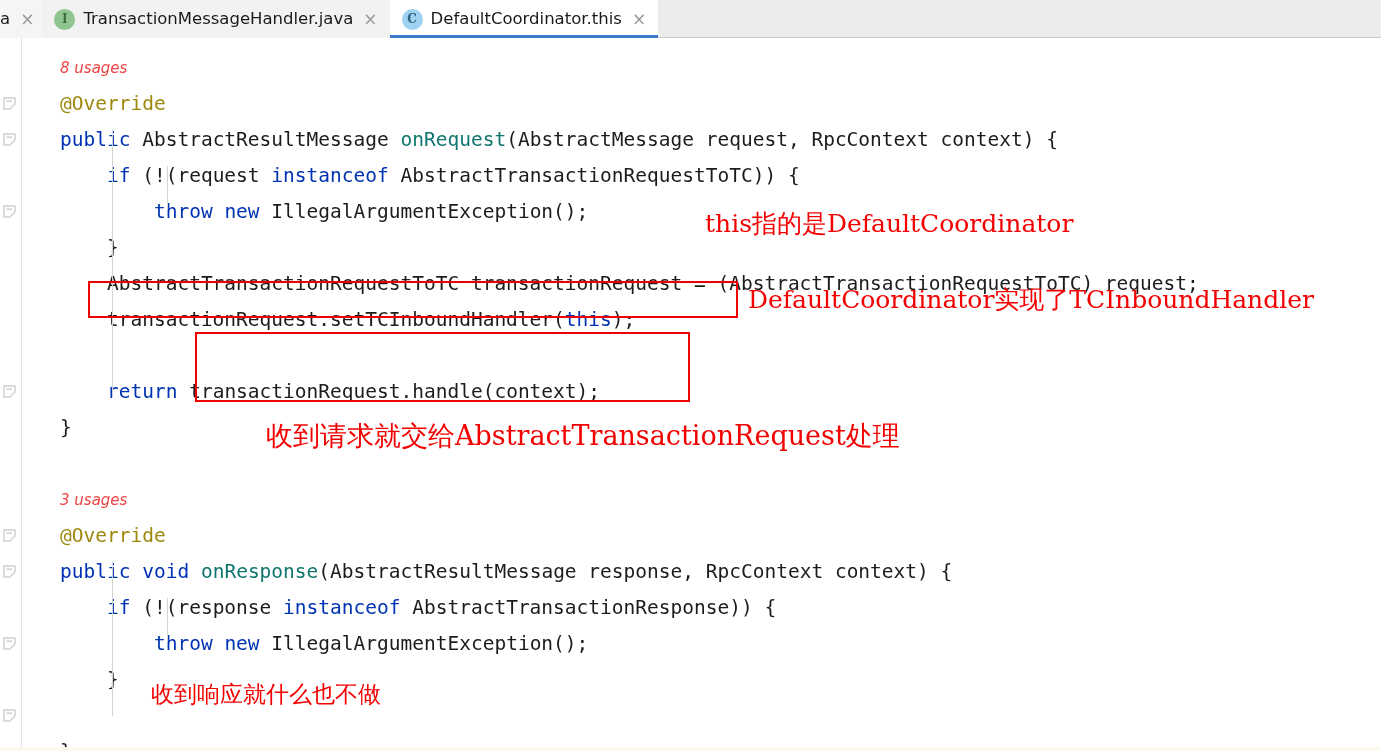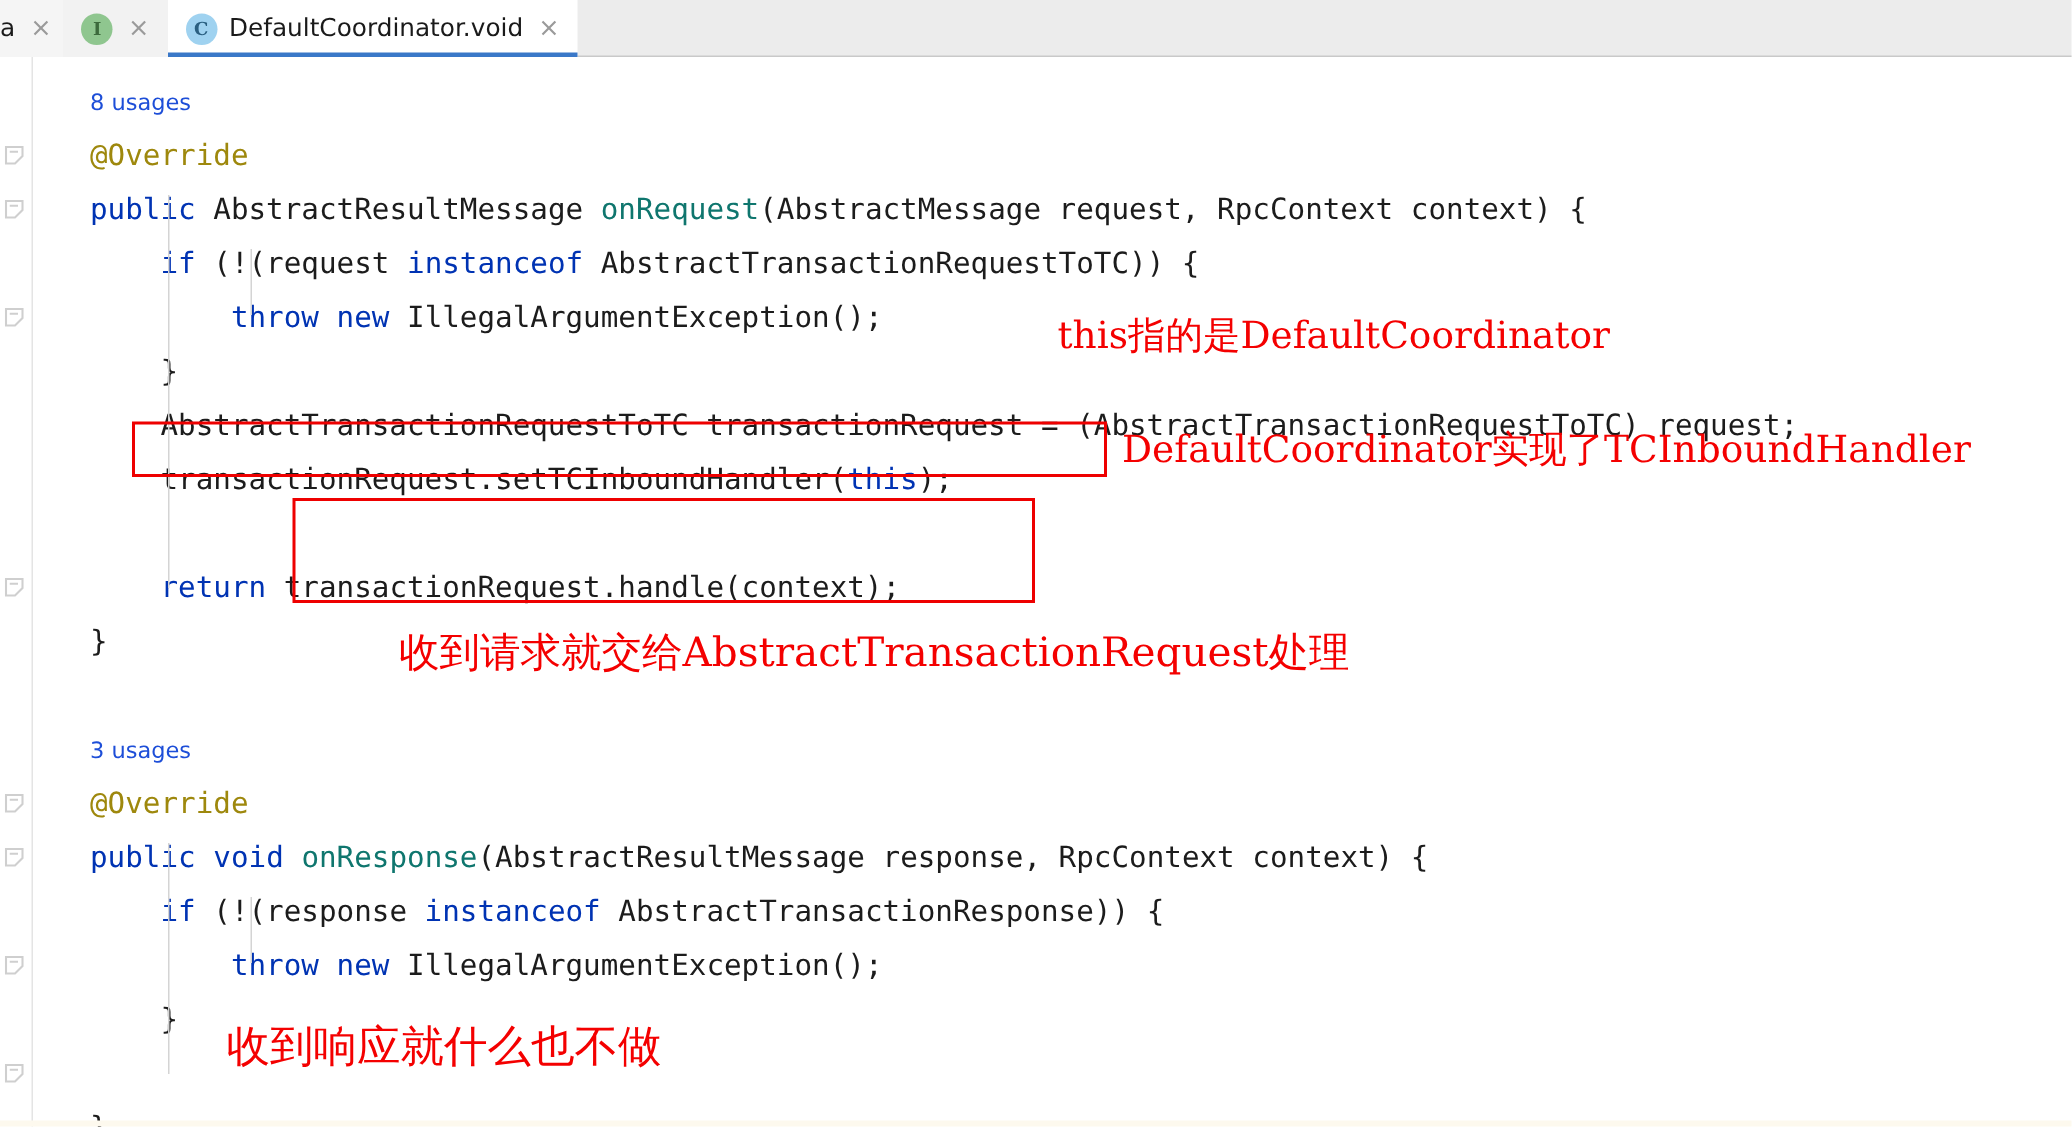--- a/index.html
+++ b/index.html
@@ -81,22 +81,23 @@
     font-family: "DejaVu Sans Mono", monospace;
     font-size: 19.5px;
     line-height: 36px;
     color: #1c1c1c;
     white-space: pre;
   }
   .line { position: absolute; left: 0; height: 36px; white-space: pre; }
   .usages {
     font-family: "DejaVu Sans", sans-serif;
     font-size: 15px;
-    color: #1d4ed8;
+    color: #ef4444;
     line-height: 36px;
+    font-style: italic;
   }
   .kw   { color: #0033b3; }
   .ann  { color: #9e880d; }
   .mth  { color: #0f766e; }
   .txt  { color: #1c1c1c; }
 
   
   .guide {
     position: absolute;
     width: 1px;
@@ -128,25 +129,26 @@
 </head>
 <body>
 
 <div id="tabbar">
     <div class="tab partial">
       <span class="tab-label">a</span>
       <span class="tab-close">×</span>
     </div>
     <div class="tab inactive">
       <span class="tab-icon iface">I</span>
+      <span class="tab-label">TransactionMessageHandler.java</span>
       <span class="tab-close">×</span>
     </div>
     <div class="tab active">
       <span class="tab-icon clazz">C</span>
-      <span class="tab-label">DefaultCoordinator.void</span>
+      <span class="tab-label">DefaultCoordinator.this</span>
       <span class="tab-close">×</span>
     </div>
   </div>
 
 <div id="editor">
   <div id="gutter">
       <div class="fold" style="top: 59px;">
         <svg width="15" height="15" viewBox="0 0 15 15">
           <path d="M1 1 H12 V7 L7 12 H1 Z" fill="#ffffff" stroke="#cfcfcf" stroke-width="1.4"></path>
           <path d="M3.5 4.2 H9" stroke="#cfcfcf" stroke-width="1.4"></path>
@@ -195,17 +197,17 @@
         </svg>
       </div>
     </div>
   <div id="code"><div class="line usages" style="top: 12px; left: 38px;">8 usages</div><div class="line" style="top: 48px; left: 38px;"><span class="ann">@Override</span></div><div class="line" style="top: 84px; left: 38px;"><span class="kw">public</span><span class="txt"> AbstractResultMessage </span><span class="mth">onRequest</span><span class="txt">(AbstractMessage request, RpcContext context) {</span></div><div class="line" style="top: 120px; left: 38px;"><span class="txt">    </span><span class="kw">if</span><span class="txt"> (!(request </span><span class="kw">instanceof</span><span class="txt"> AbstractTransactionRequestToTC)) {</span></div><div class="line" style="top: 156px; left: 38px;"><span class="txt">        </span><span class="kw">throw</span><span class="txt"> </span><span class="kw">new</span><span class="txt"> IllegalArgumentException();</span></div><div class="line" style="top: 192px; left: 38px;"><span class="txt">    }</span></div><div class="line" style="top: 228px; left: 38px;"><span class="txt">    AbstractTransactionRequestToTC transactionRequest = (AbstractTransactionRequestToTC) request;</span></div><div class="line" style="top: 264px; left: 38px;"><span class="txt">    transactionRequest.setTCInboundHandler(</span><span class="kw">this</span><span class="txt">);</span></div><div class="line" style="top: 336px; left: 38px;"><span class="txt">    </span><span class="kw">return</span><span class="txt"> transactionRequest.handle(context);</span></div><div class="line" style="top: 372px; left: 38px;"><span class="txt">}</span></div><div class="line usages" style="top: 444px; left: 38px;">3 usages</div><div class="line" style="top: 480px; left: 38px;"><span class="ann">@Override</span></div><div class="line" style="top: 516px; left: 38px;"><span class="kw">public</span><span class="txt"> </span><span class="kw">void</span><span class="txt"> </span><span class="mth">onResponse</span><span class="txt">(AbstractResultMessage response, RpcContext context) {</span></div><div class="line" style="top: 552px; left: 38px;"><span class="txt">    </span><span class="kw">if</span><span class="txt"> (!(response </span><span class="kw">instanceof</span><span class="txt"> AbstractTransactionResponse)) {</span></div><div class="line" style="top: 588px; left: 38px;"><span class="txt">        </span><span class="kw">throw</span><span class="txt"> </span><span class="kw">new</span><span class="txt"> IllegalArgumentException();</span></div><div class="line" style="top: 624px; left: 38px;"><span class="txt">    }</span></div><div class="line" style="top: 696px; left: 38px;"><span class="txt">}</span></div><div class="guide" style="left: 90px; top: 92px; height: 262px;"></div><div class="guide" style="left: 145px; top: 128px; height: 44px;"></div><div class="guide" style="left: 90px; top: 524px; height: 154px;"></div><div class="guide" style="left: 145px; top: 560px; height: 44px;"></div></div>
   <div id="overlay">
       <div class="redbox" style="left: 88px; top: 243px; width: 650px; height: 37px;"></div>
       <div class="redbox" style="left: 195px; top: 294px; width: 495px; height: 70px;"></div>
       <div class="redtext" style="left: 705px; top: 173px; font-size: 25px;">this指的是DefaultCoordinator</div>
       <div class="redtext" style="left: 748px; top: 249px; font-size: 25px;">DefaultCoordinator实现了TCInboundHandler</div>
       <div class="redtext" style="left: 266px; top: 384px; font-size: 27px;">收到请求就交给AbstractTransactionRequest处理</div>
-      <div class="redtext" style="left: 151px; top: 645px; font-size: 29px;">收到响应就什么也不做</div>
+      <div class="redtext" style="left: 151px; top: 645px; font-size: 23px;">收到响应就什么也不做</div>
     </div>
 </div>
 
 <div id="bottomstrip"></div>
 
 </body></html>

